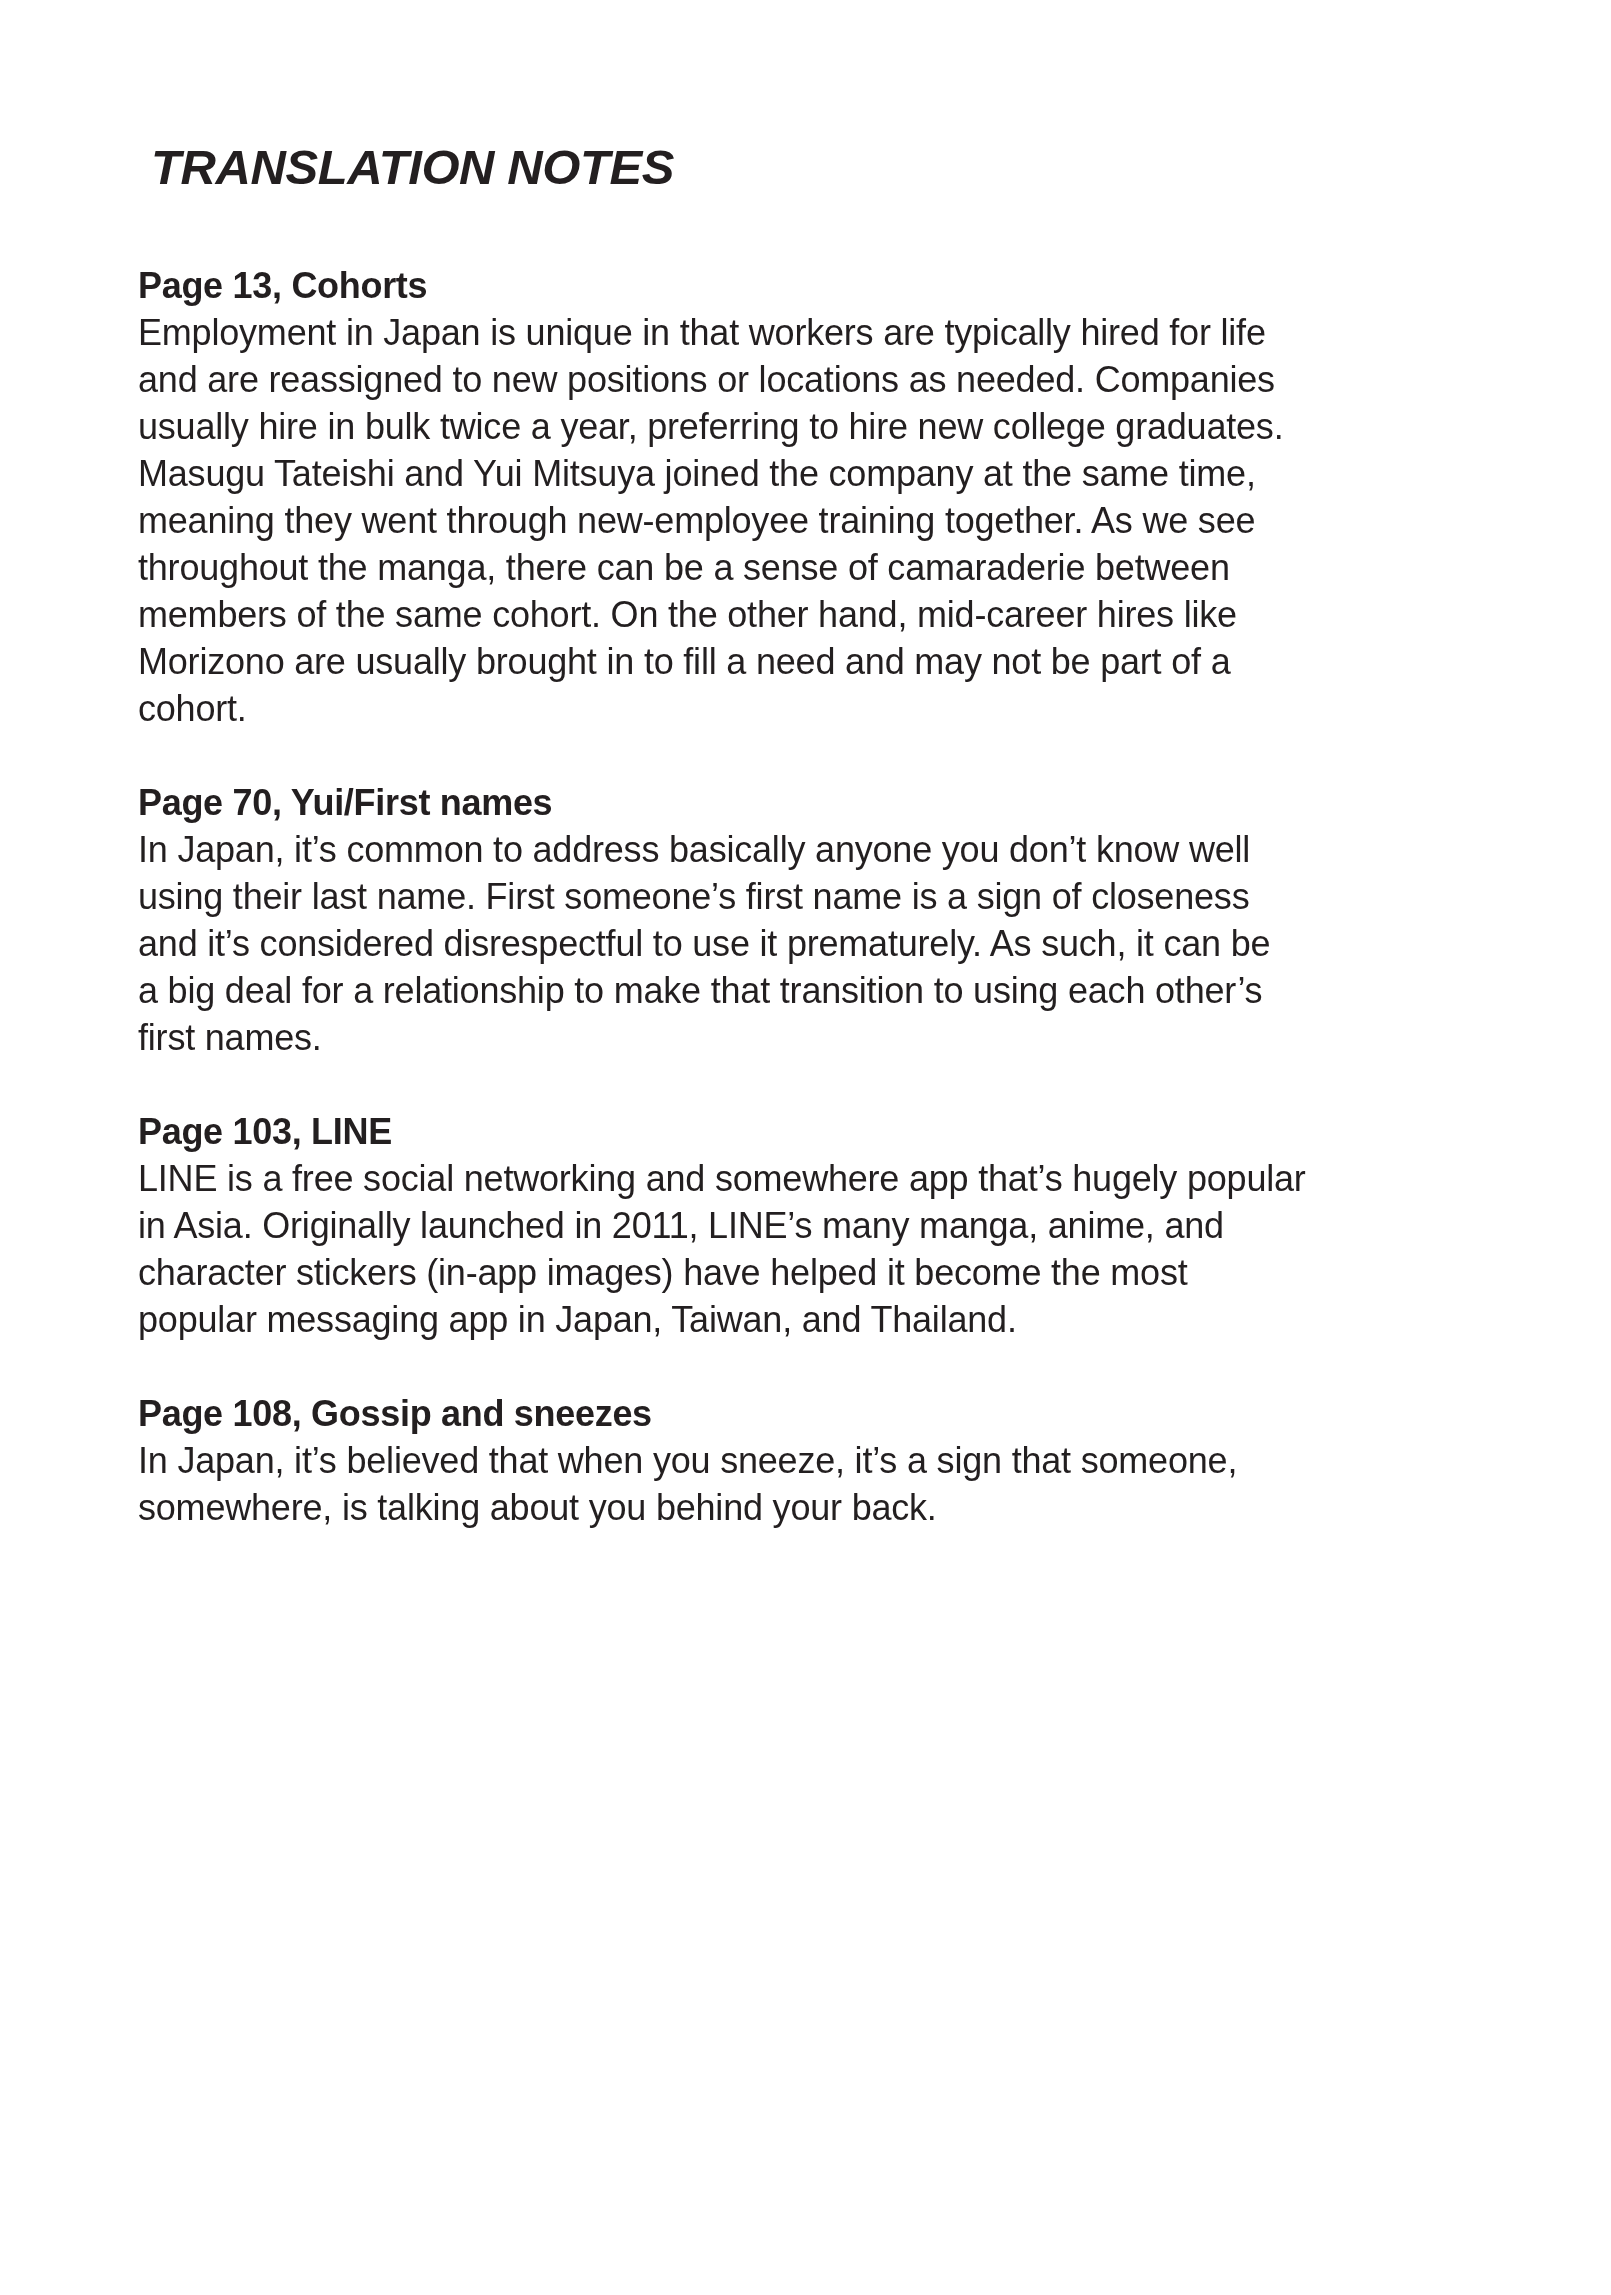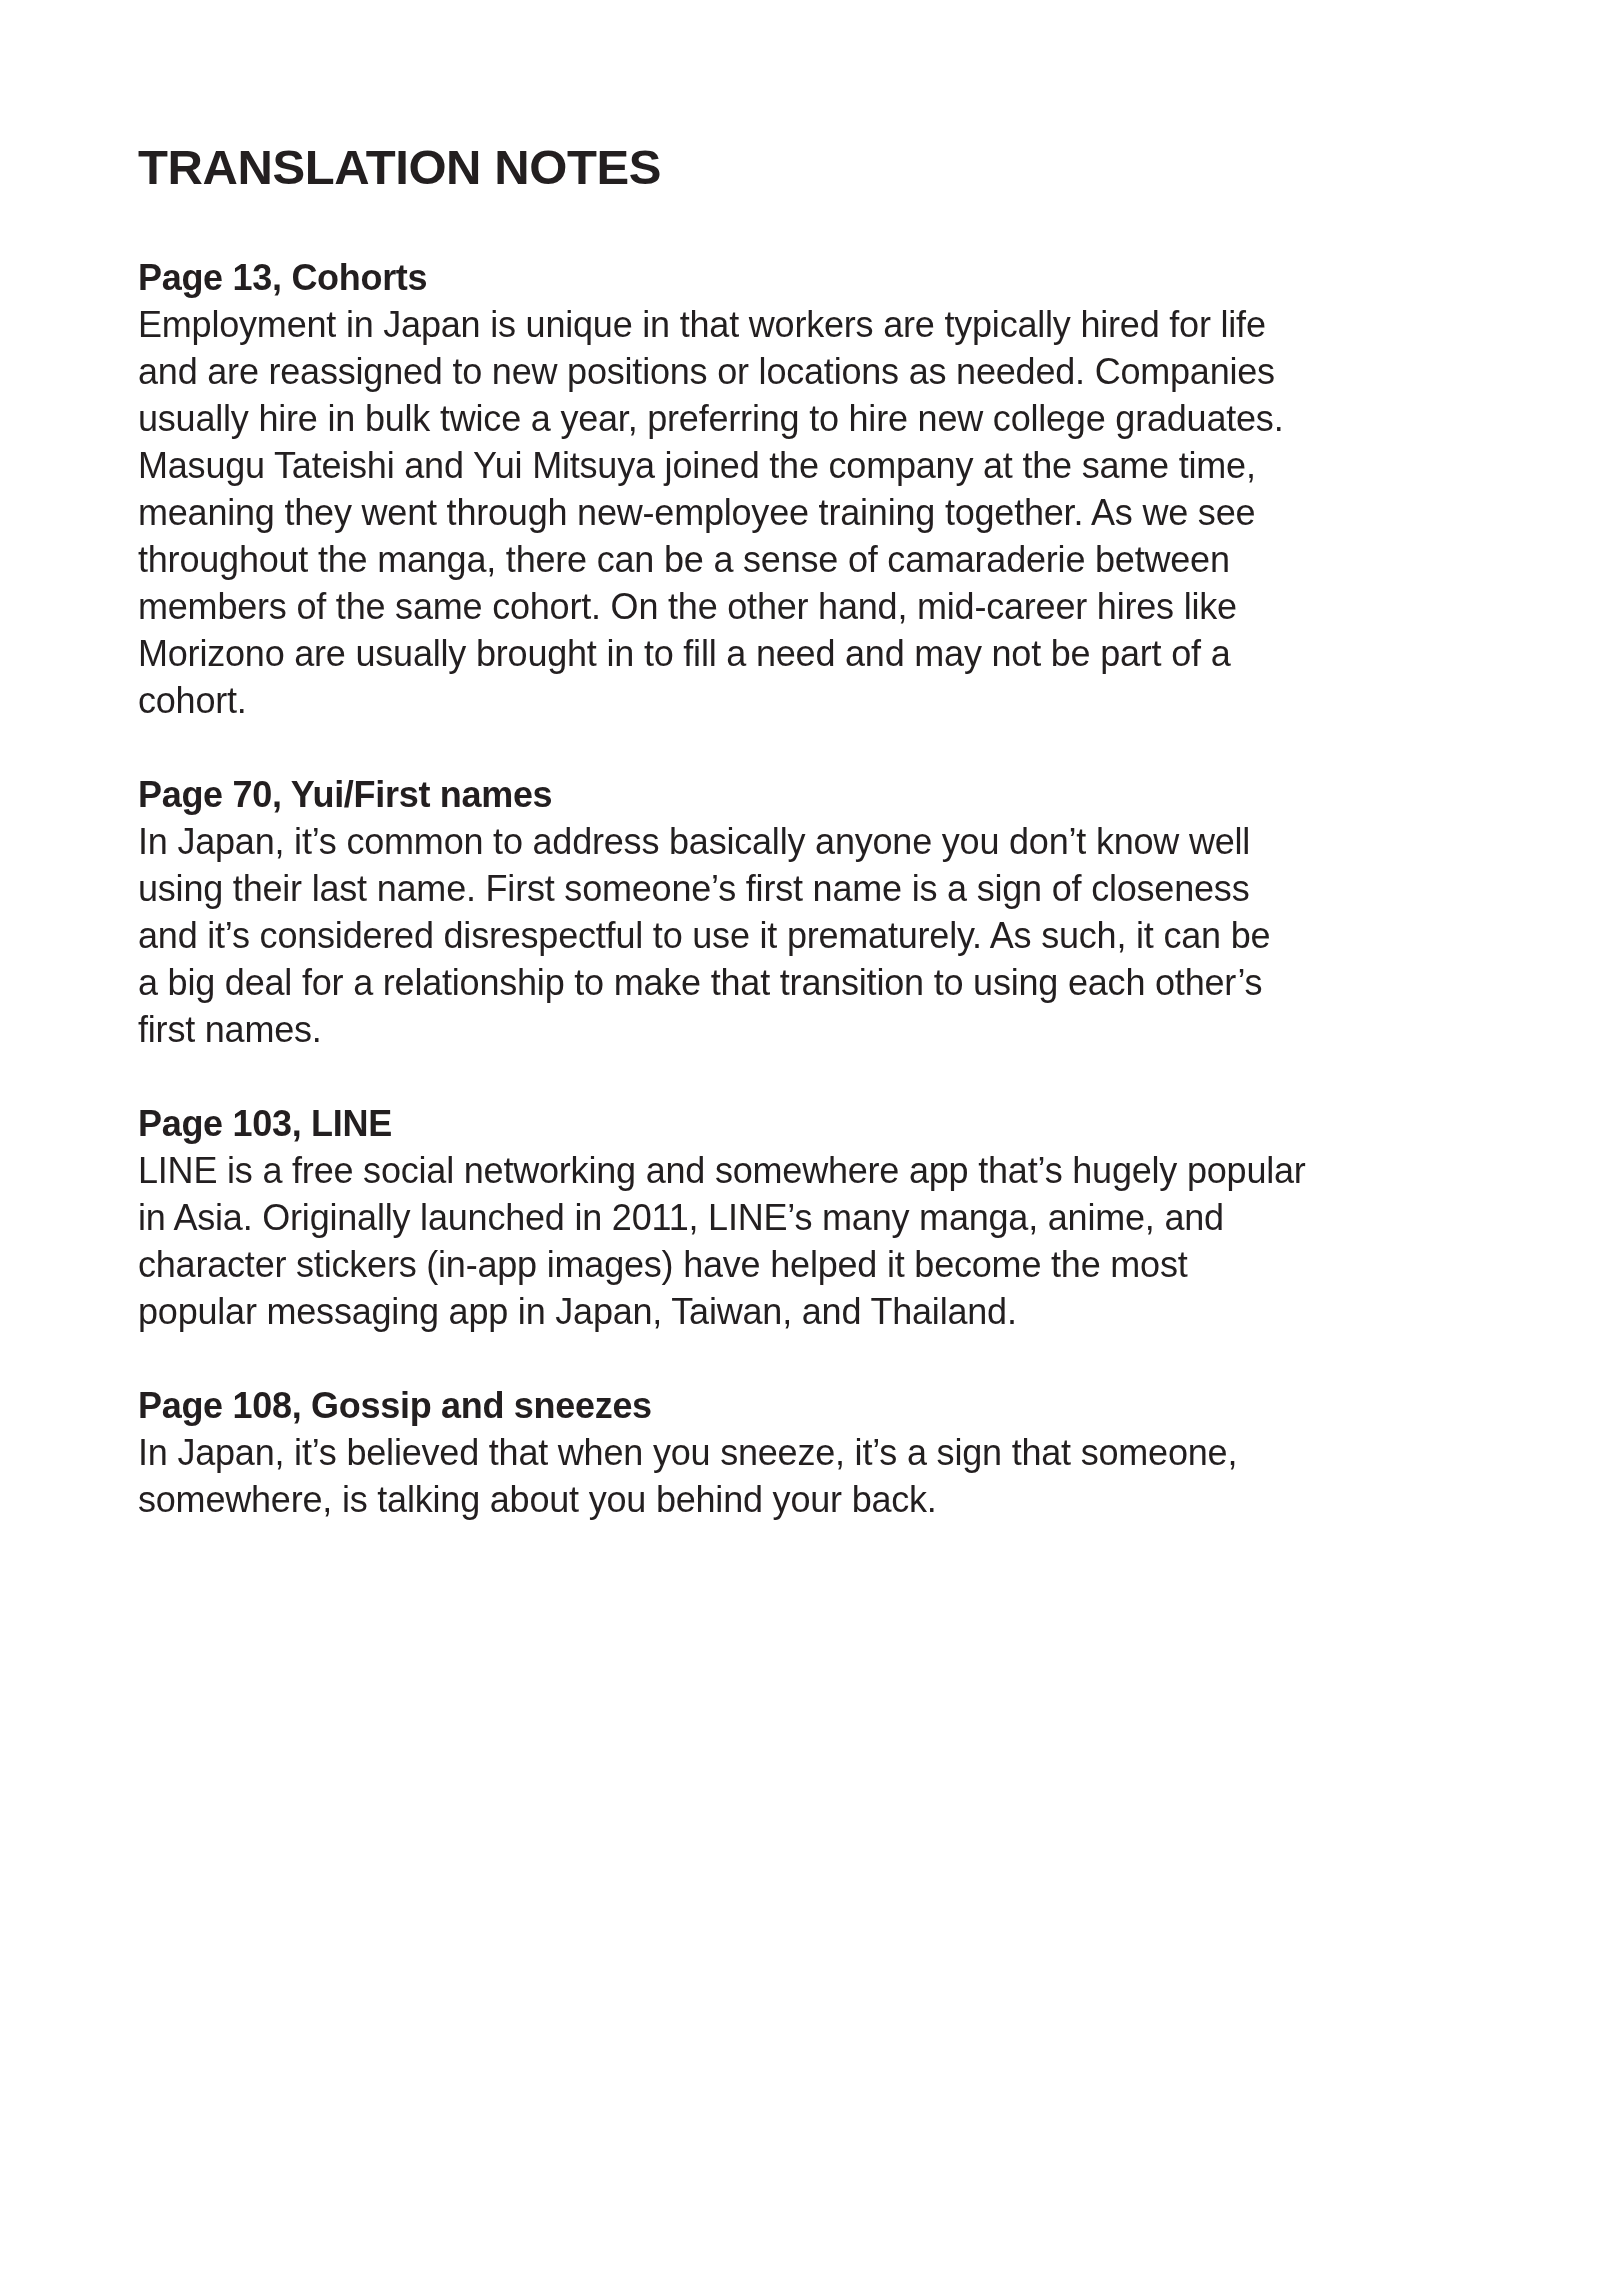--- a/index.html
+++ b/index.html
@@ -16,38 +16,39 @@
       font-family: "Liberation Sans", sans-serif;
     }
     .page {
       position: absolute;
       left: 138px;
       top: 0;
       width: 1359px;
     }
     .title {
       position: absolute;
-      left: 0;
+      left: 13px;
       top: 138px;
       margin: 0;
       font-size: 49px;
       line-height: 59px;
       font-weight: 700;
       letter-spacing: -0.4px;
       white-space: nowrap;
+      font-style: italic;
     }
     .notes {
       position: absolute;
       left: 0;
       top: 250px;
       margin: 0;
       padding: 0;
     }
     .note {
-      margin: 4px 0 47px 0;
+      margin: 12px 0 47px 0;
     }
     .note-heading {
       display: block;
       font-size: 36px;
       line-height: 47px;
       height: 47px;
       font-weight: 700;
       letter-spacing: -0.3px;
       white-space: nowrap;
     }

